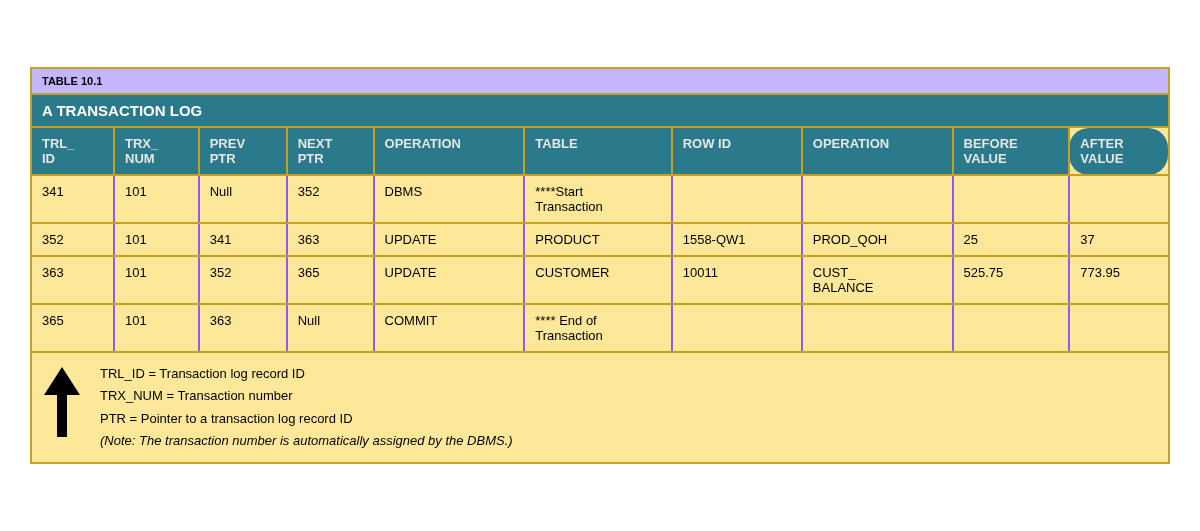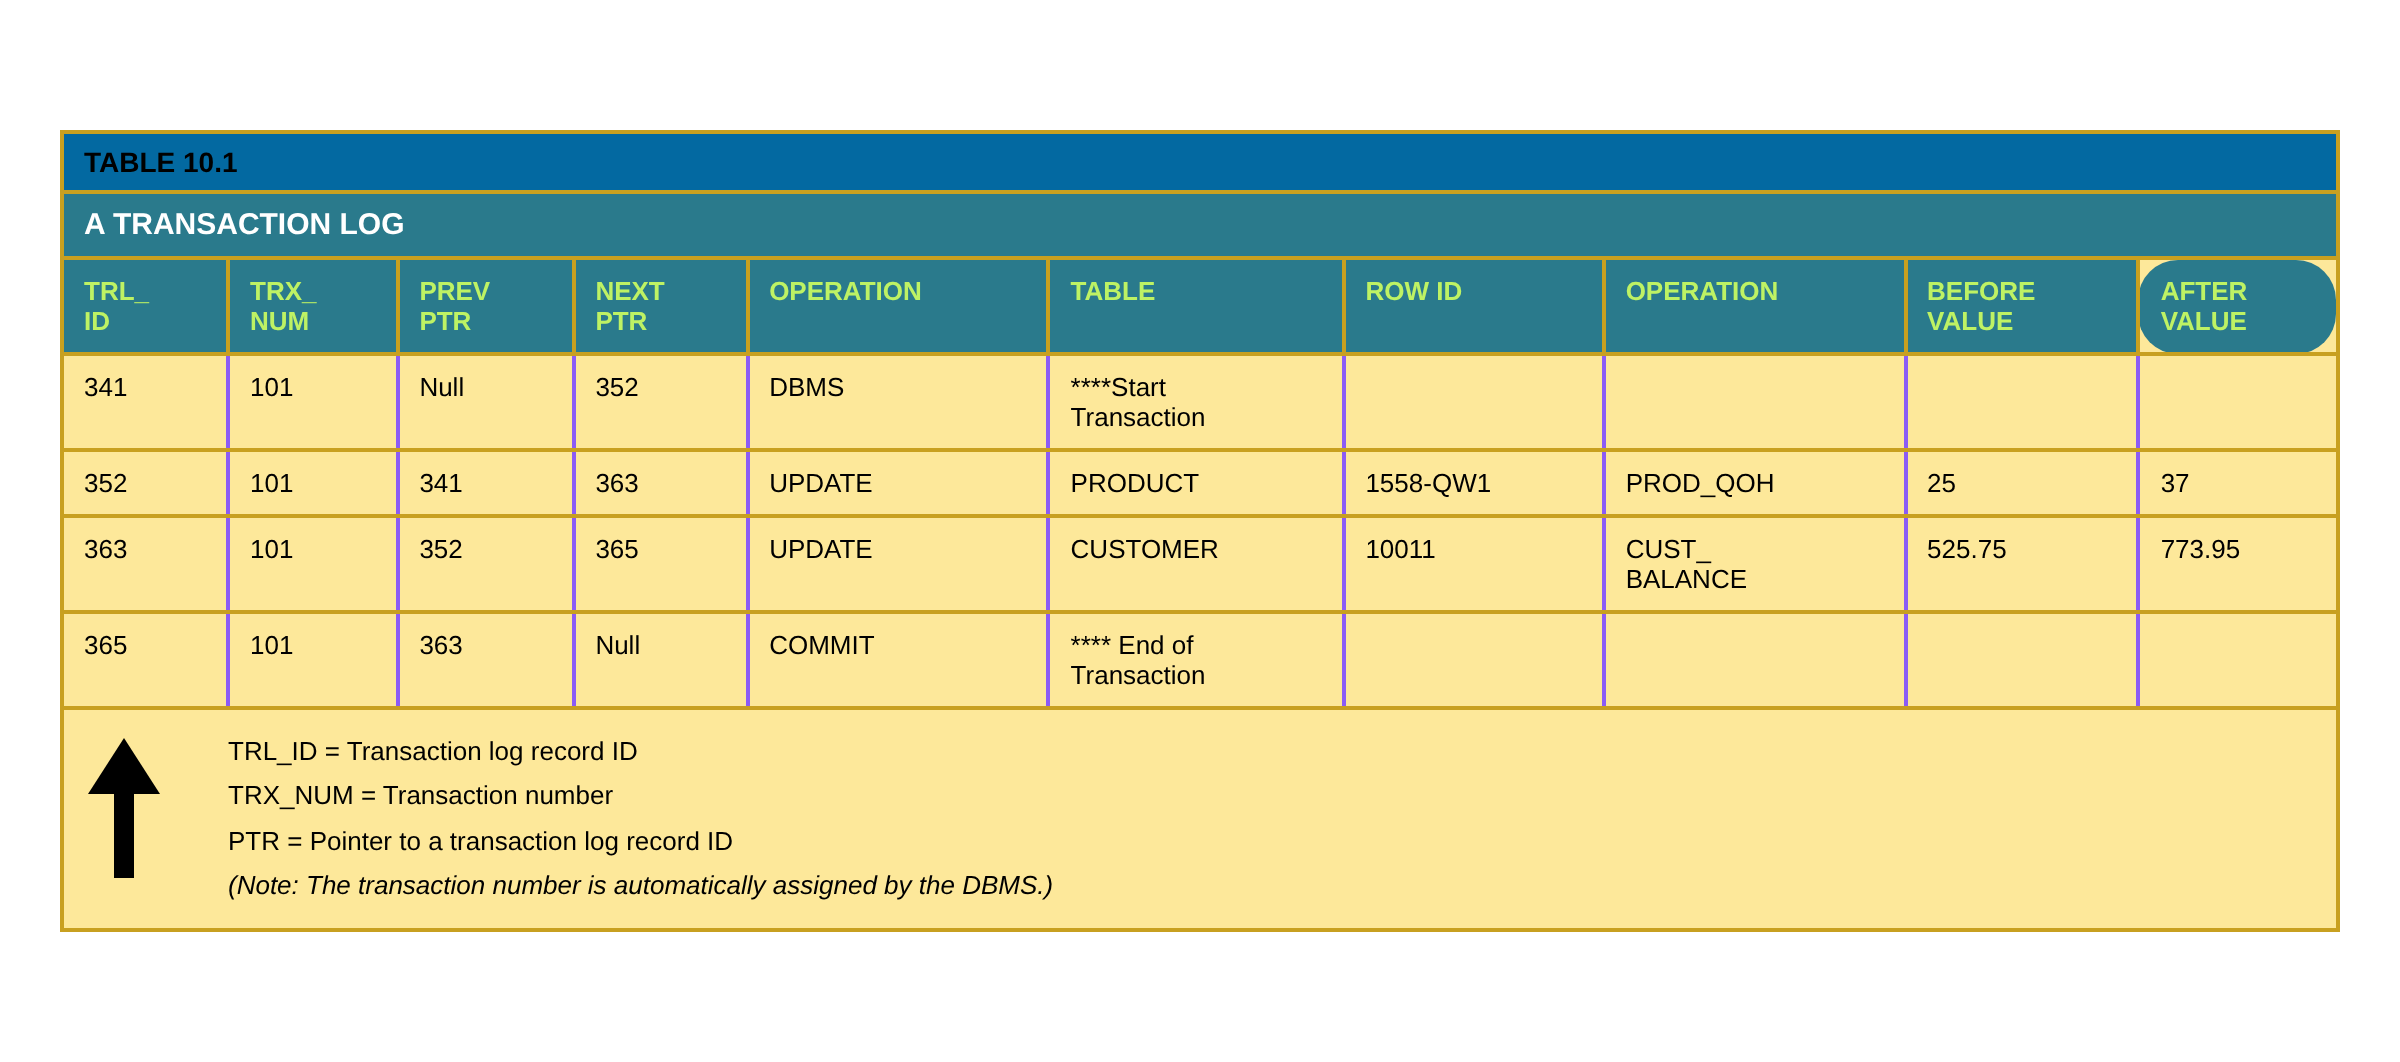--- a/index.html
+++ b/index.html
@@ -11,43 +11,43 @@
       justify-content: center;
       align-items: center;
       min-height: 531px;
       width: 1200px;
     }
     .table-container {
       width: 1140px;
       border: 2px solid #c8a020;
     }
     .table-title {
-      background: #0369a1;
+      background: #c4b5fd;
       color: #000;
       font-weight: bold;
-      font-size: 14px;
+      font-size: 11px;
       padding: 6px 10px;
       border-bottom: 2px solid #c8a020;
     }
     .table-subtitle {
       background: #2a7a8c;
       color: #ffffff;
       font-weight: bold;
       font-size: 15px;
       padding: 7px 10px;
       border-bottom: 2px solid #c8a020;
     }
     table {
       width: 100%;
       border-collapse: collapse;
       background: #fde89a;
     }
     thead tr th {
       background: #2a7a8c;
-      color: #bef264;
+      color: #e5e5e5;
       font-weight: bold;
       font-size: 13px;
       padding: 8px 10px;
       text-align: left;
       border-right: 2px solid #c8a020;
       border-bottom: 2px solid #c8a020;
       vertical-align: top;
     }
     thead tr th:last-child {
       border-right: none;
@@ -68,21 +68,21 @@
     .footer-row td {
       background: #fde89a;
       border-right: none;
       border-bottom: none;
       padding: 10px 12px;
       font-size: 13px;
     }
     .footer-content {
       display: flex;
       align-items: flex-start;
-      gap: 34px;
+      gap: 20px;
     }
     .arrow-up {
       display: flex;
       flex-direction: column;
       align-items: center;
       margin-top: 4px;
     }
     .arrow-head {
       width: 0;
       height: 0;

